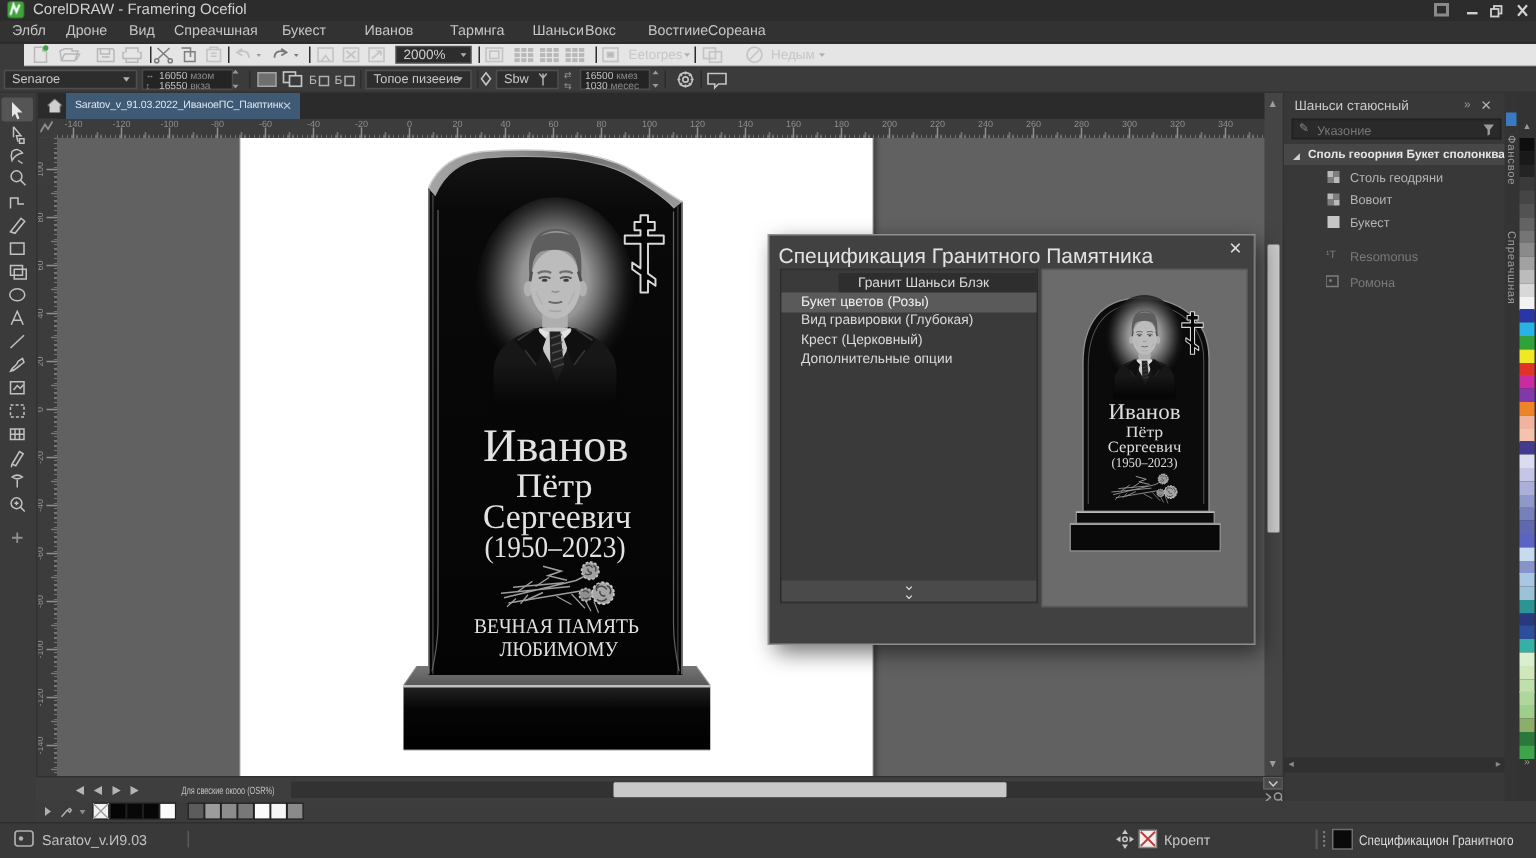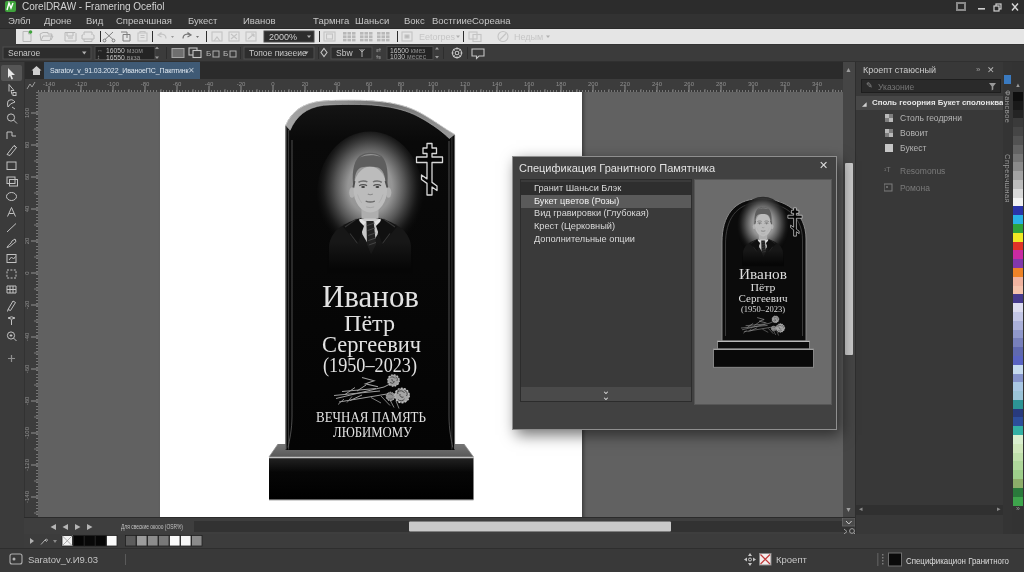--- a/index.html
+++ b/index.html
@@ -73,23 +73,23 @@
   </svg>
 </div>
 
 <div id="menubar" class="abs">
   <span class="menuitem" style="left:8px">Элбл</span>
   <span class="menuitem" style="left:44px">Дроне</span>
   <span class="menuitem" style="left:86px">Вид</span>
   <span class="menuitem" style="left:116px">Спреачшная</span>
   <span class="menuitem" style="left:188px">Букест</span>
   <span class="menuitem" style="left:243px">Иванов</span>
-  <span class="menuitem" style="left:313px">Тармнга</span>
+  <span class="menuitem" style="left:300px">Тармнга</span>
   <span class="menuitem" style="left:355px">Шаньси</span>
-  <span class="menuitem" style="left:404px">Вокс</span>
+  <span class="menuitem" style="left:390px">Вокс</span>
   <span class="menuitem" style="left:432px">Востгиие</span>
   <span class="menuitem" style="left:472px">Сореана</span>
 </div>
 
 <div id="toolbar1" class="abs">
   <svg width="560" height="15" style="position:absolute;left:0;top:0">
     <g class="icn">
       <path d="M7,2.5 L12.5,2.5 L15,5 L15,12.5 L7,12.5 Z M12.5,2.5 L12.5,5 L15,5"></path>
         <circle cx="14.5" cy="3" r="1.8" fill="#3fa33c" stroke="none"></circle>
       <path d="M24,5 L27,3.5 L32,3.5 L32,5 L36,5 L34,11.5 L25,11.5 Z M25,11.5 L27,7 L37,7 L35,11"></path>
@@ -499,21 +499,21 @@
     <path d="M269,499.8 L473.5,499.8" stroke="#4e4e4e" stroke-width="0.8"></path>
   </svg>
 </div>
 
 <div id="vscroll" class="abs">
   <div style="position:absolute;left:2px;top:4px;color:#9e9e9e;font-size:7px;">▲</div>
   <div style="position:absolute;left:2px;top:101px;width:8px;height:192px;background:#c9c9c9;border-radius:1px;"></div>
   <div style="position:absolute;left:2px;top:444px;color:#9e9e9e;font-size:7px;">▼</div>
 </div>
 <div id="docker" class="abs">
-  <div style="position:absolute;left:7px;top:3px;font-size:9px;color:#cbcbcb;">Кроепт стаюсный</div>
+  <div style="position:absolute;left:7px;top:3px;font-size:9px;color:#cbcbcb;">Шаньси стаюсный</div>
   <div style="position:absolute;right:24px;top:3px;font-size:8px;color:#9a9a9a;">»</div>
   <div style="position:absolute;right:9px;top:3px;font-size:9px;color:#b5b5b5;">✕</div>
   <div style="position:absolute;left:5px;top:17px;width:138px;height:12px;background:#2a2a2a;border:1px solid #1e1e1e;">
     <span style="position:absolute;left:4px;top:1px;font-size:8px;color:#8a8a8a;">✎</span>
     <span style="position:absolute;left:16px;top:2px;font-size:8.5px;color:#767676;">Указоние</span>
     <svg style="position:absolute;right:3px;top:2px" width="9" height="9">
         <path d="M1,1 h7 l-2.7,3.5 v3 l-1.6,1 v-4 z" fill="#9a9a9a"></path>
       </svg>
   </div>
   <div style="position:absolute;left:0;top:34px;width:148px;height:14px;background:#474747;">
@@ -672,25 +672,25 @@
         <rect x="882" y="8" width="1.5" height="1.5"></rect>
         <rect x="882" y="11" width="1.5" height="1.5"></rect>
         <rect x="882" y="14" width="1.5" height="1.5"></rect>
       </g>
     <rect x="888.5" y="4" width="13" height="13" fill="#0a0a0a" stroke="#6e6e6e"></rect>
     <text x="906" y="14.5" font-size="9.3" fill="#dcdcdc" textLength="103" lengthAdjust="spacingAndGlyphs">Спецификацион Гранитного</text>
   </svg>
 </div>
 
 <div id="dialog" class="abs">
-  <div style="position:absolute;left:6px;top:5px;font-size:11px;color:#e3e3e3;">Спецификация Гранитного Памятника</div>
+  <div style="position:absolute;left:6px;top:5px;font-size:14px;color:#e3e3e3;">Спецификация Гранитного Памятника</div>
   <div style="position:absolute;right:8px;top:2px;font-size:11px;color:#dcdcdc;">✕</div>
   <div id="dlist">
     <div style="height:2px"></div>
-    <div class="drow" style="background:#2e2e2e;">Гранит Шаньси Блэк</div>
+    <div class="drow" style="background:#2e2e2e;margin-left:38px;">Гранит Шаньси Блэк</div>
     <div class="drow" style="background:#5a5a5a;color:#f0f0f0;">Букет цветов (Розы)</div>
     <div class="drow">Вид гравировки (Глубокая)</div>
     <div class="drow">Крест (Церковный)</div>
     <div class="drow">Дополнительные опции</div>
     <div style="position:absolute;left:0;bottom:0;width:100%;height:14px;background:#4a4a4a;
          text-align:center;color:#d8d8d8;font-size:10px;line-height:5.5px;padding-top:1px;box-sizing:border-box;">⌄<br>⌄</div>
   </div>
   <div id="dpreview">
     <svg width="136" height="224" viewBox="694 179 136 224">
       <path d="M721,340 L721,241 C721,215 733,198.6 757,197.8 C784,197 805,211 805,238 L805,340 Z" fill="#0b0b0b" stroke="#8f8f8f" stroke-width="0.9"></path>

